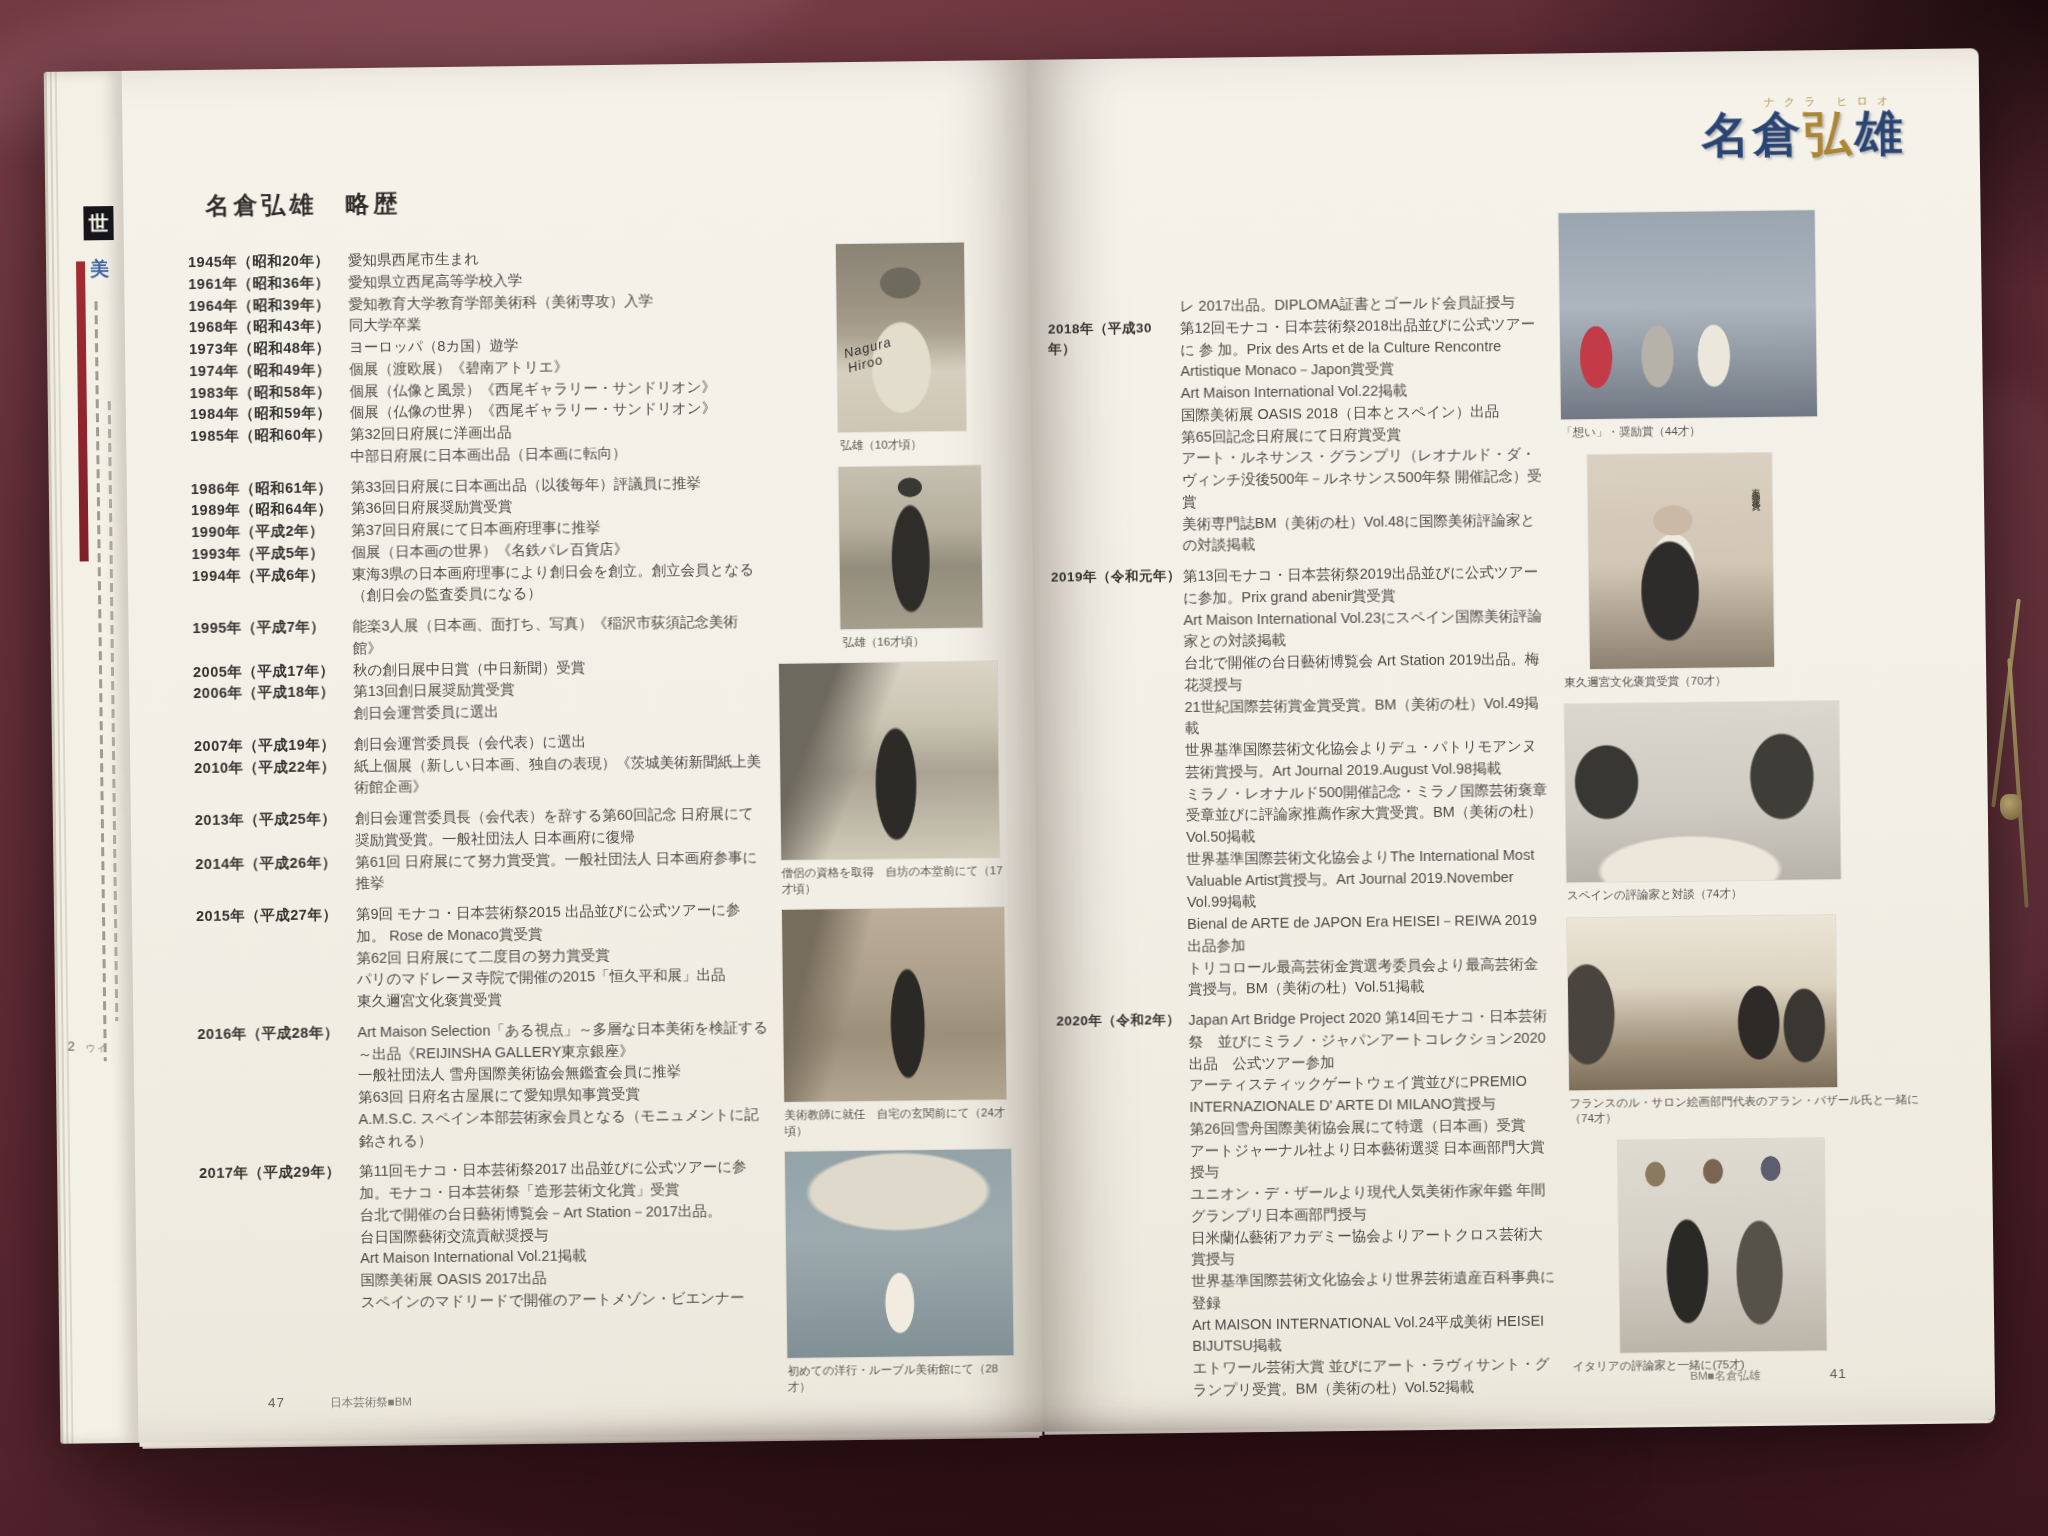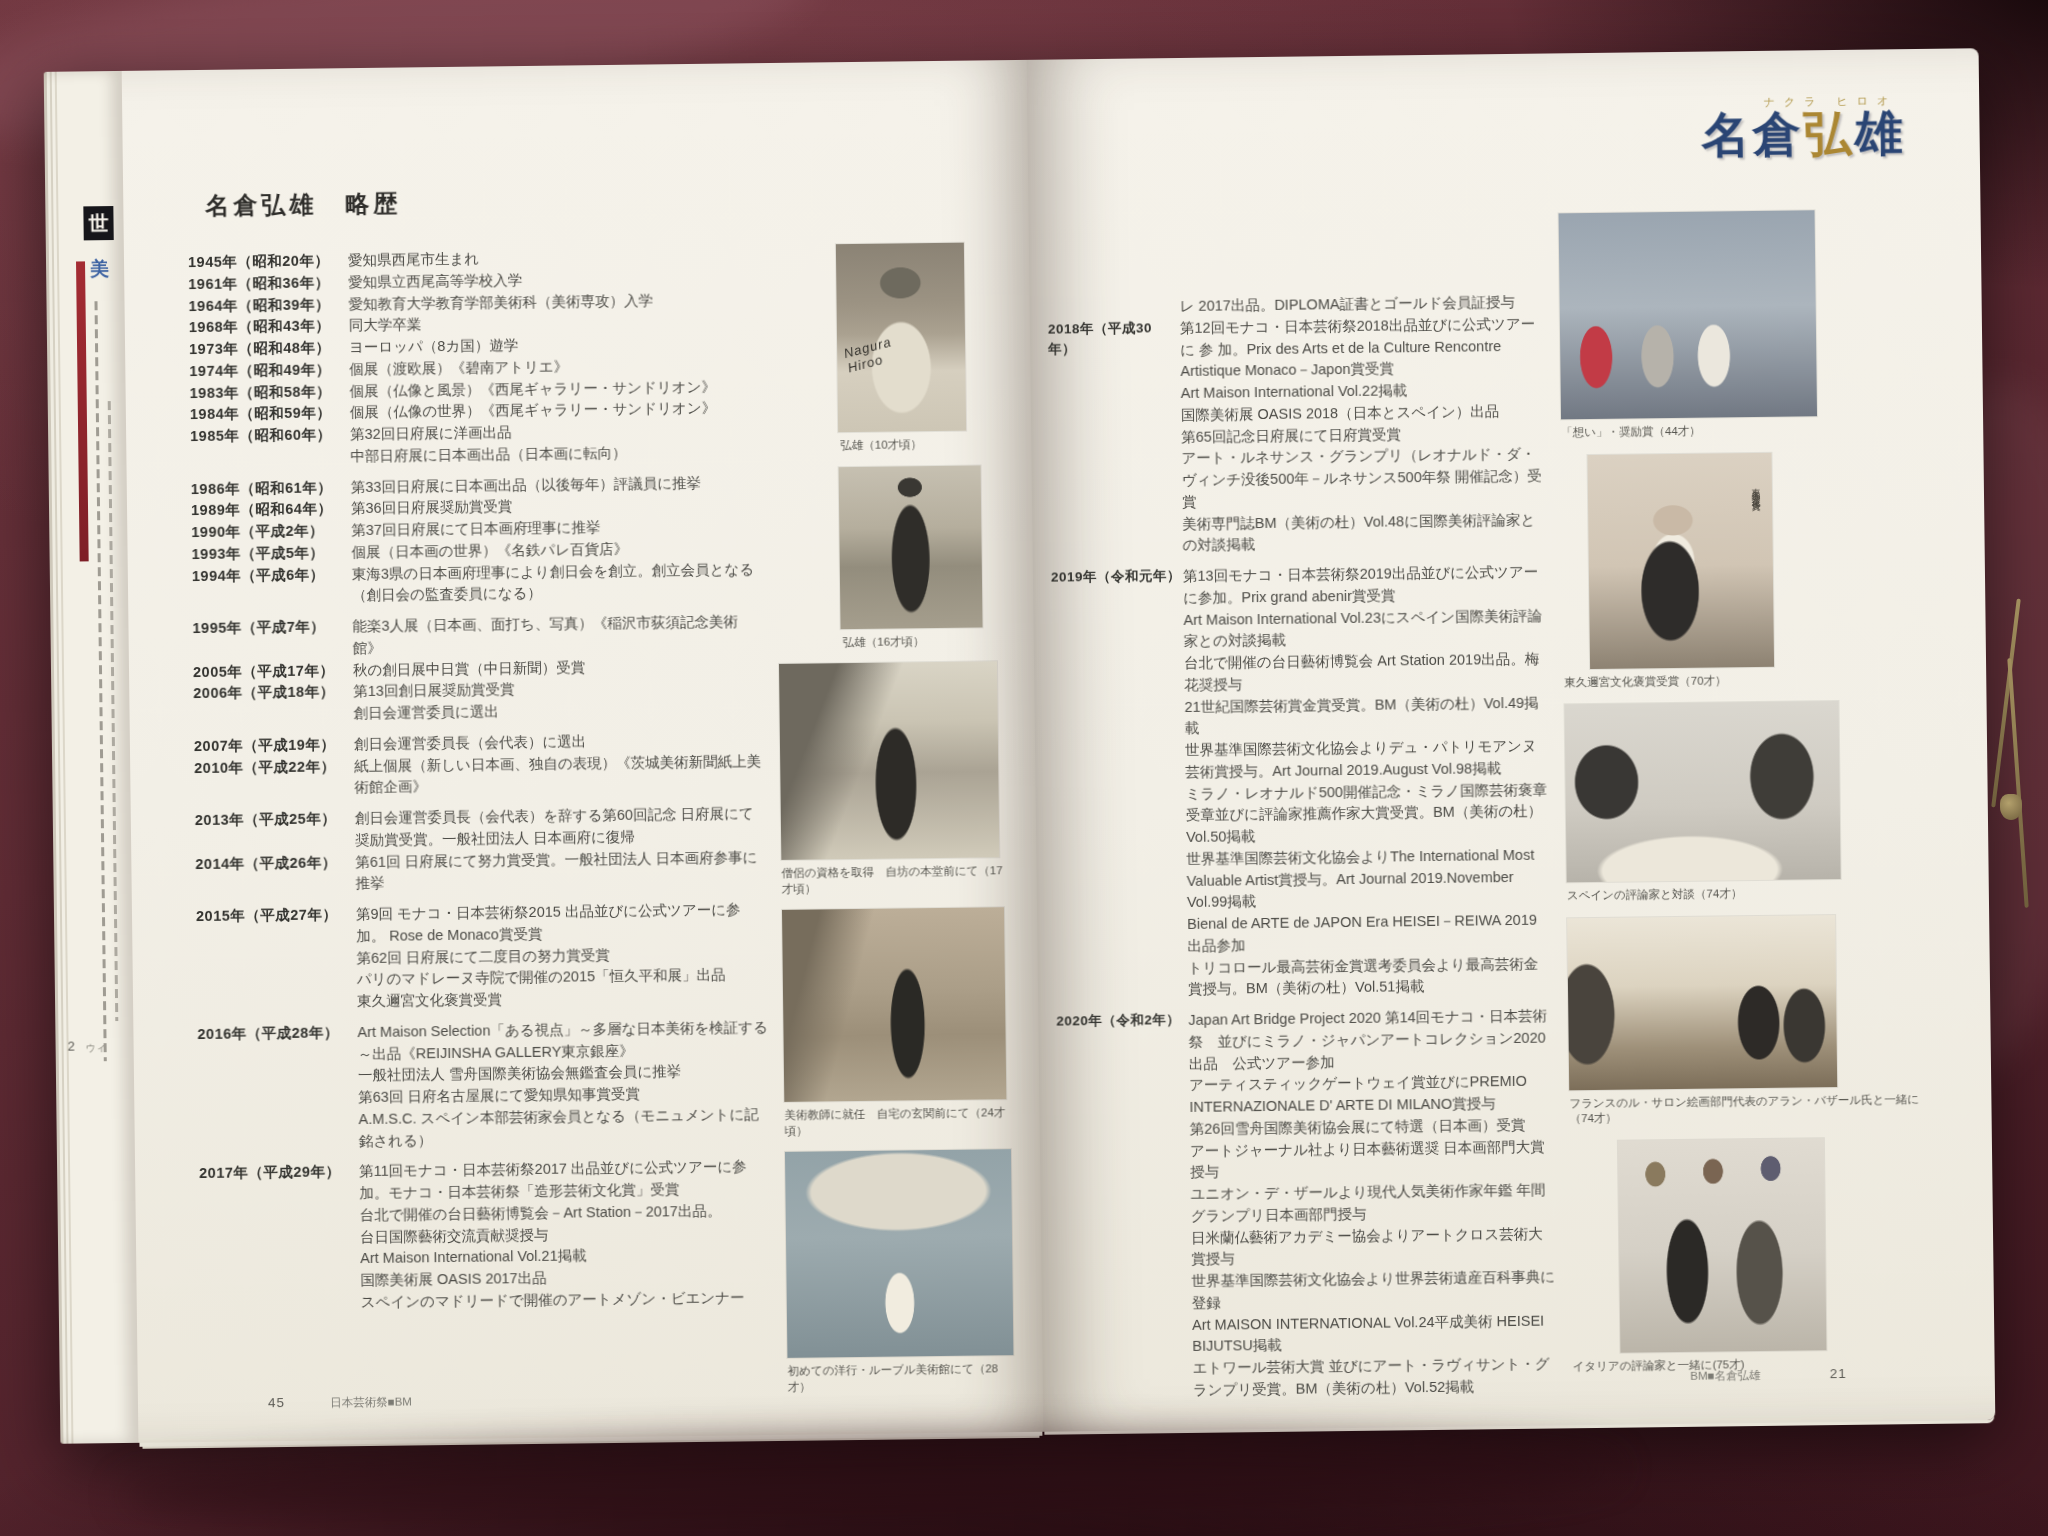--- a/index.html
+++ b/index.html
@@ -386,21 +386,21 @@
               </figure>
 
               <figure class="photo-fig">
                 <div class="photo ph-louvre"><span class="overlay"></span></div>
                 <figcaption class="caption">初めての洋行・ルーブル美術館にて（28才）</figcaption>
               </figure>
             </div>
         </div>
       </div>
       <div class="pg-footer foot-left">
-        <span class="num">45</span>
+        <span class="num">47</span>
         <span class="label">日本芸術祭■BM</span>
       </div>
     </div>
 
     <div class="page right">
       <div class="rp-title-block">
         <div class="rp-furigana">ナクラ ヒロオ</div>
         <div class="rp-title"><span>名倉</span><span class="gold">弘</span><span>雄</span></div>
       </div>
       <div class="rp-inner">
@@ -482,21 +482,21 @@
 
               <figure class="photo-fig">
                 <div class="photo ph-italy75"><span class="overlay"></span></div>
                 <figcaption class="caption">イタリアの評論家と一緒に(75才)</figcaption>
               </figure>
             </div>
         </div>
       </div>
       <div class="pg-footer foot-right">
         <span class="label">BM■名倉弘雄</span>
-        <span class="num">21</span>
+        <span class="num">41</span>
       </div>
     </div>
   </div>
 
   <div class="bookmark">
     <div class="cord c1"></div>
     <div class="cord c2"></div>
     <div class="knot"></div>
   </div>
 

